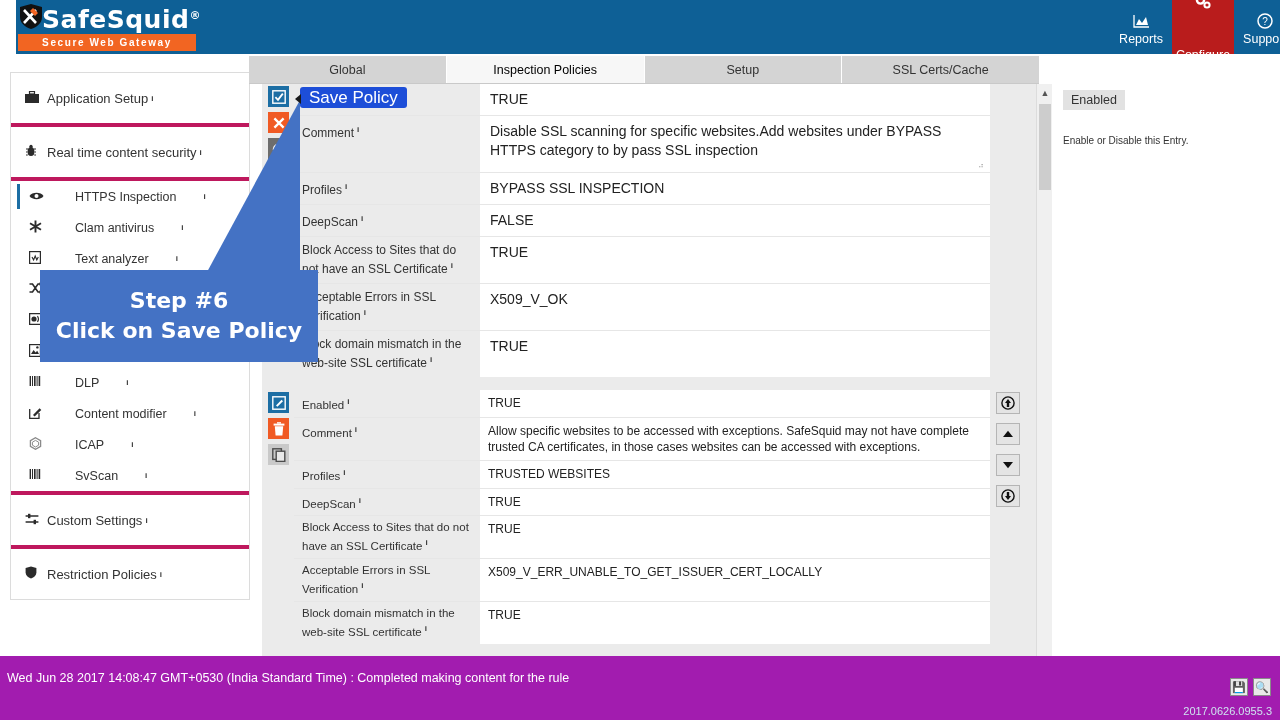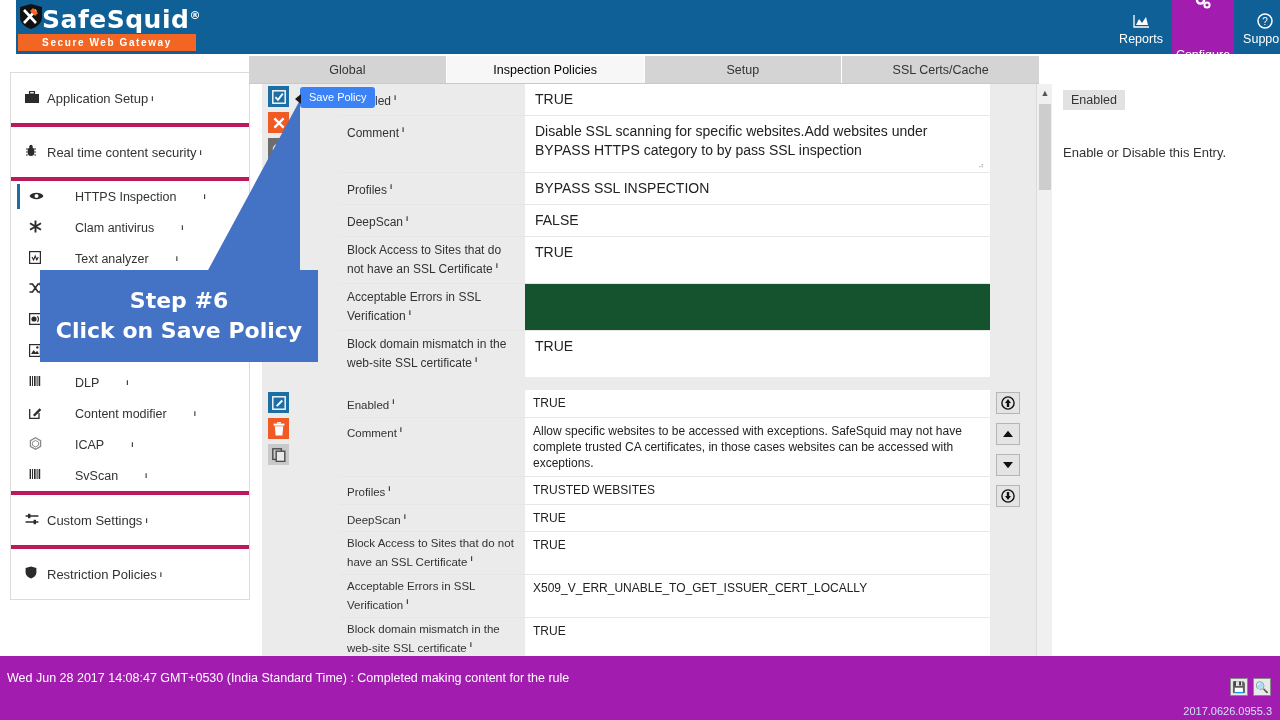--- a/index.html
+++ b/index.html
@@ -34,21 +34,21 @@
   #logo-shield{
     position:absolute; left:4px; top:4px; width:22px; height:25px;
   }
 
   .nav-group{ position:absolute; top:0; right:0; height:54px; display:flex; }
   .nav-item{
     width:62px; height:54px; display:flex; flex-direction:column;
     align-items:center; justify-content:center; color:#ffffff;
     font-size:12.5px; cursor:pointer; padding-top:2px;
   }
-  .nav-item.active{ background:#a21caf;gap:37px; }
+  .nav-item.active{ background:#b91c1c;gap:37px; }
   .nav-ico{ height:20px; display:flex; align-items:center; font-size:15px; }
   .nav-lbl{ line-height:14px; margin-top:1px; }
 
   
   #sidebar{
     position:absolute; left:10px; top:72px; width:240px;
     background:#ffffff; border:1px solid #dcdcdc;
   }
   .side-group{ border-bottom:4px solid #be185d; }
   .side-group:last-child{ border-bottom:none; }
@@ -100,21 +100,21 @@
   .actbtn{
     width:21px; height:21px; margin-bottom:5px; color:#fff;
     display:flex; align-items:center; justify-content:center;
     font-size:12px; cursor:pointer; line-height:1;
   }
   .actbtn.blue{ background:#1c6ea4; }
   .actbtn.orange{ background:#f05a24; }
   .actbtn.gray{ background:#6d6d6d; }
   .actbtn.lgray{ background:#c9c9c9; color:#4c4c4c; }
 
-  .rows{ flex:1 1 auto; background:#14532d;margin-left:45px; }
+  .rows{ flex:1 1 auto; background:#bef264; }
   .row{ display:flex; border-bottom:1px solid #e6e6e6; }
   .row:last-child{ border-bottom:none; }
   .rlabel{
     width:186px; flex:0 0 186px; background:#ebebeb; color:#333;
     font-size:11.5px; padding:4px 6px 4px 8px; line-height:15px;
   }
   .rvalue{
     flex:1 1 auto; background:#ffffff; padding:5px 8px; color:#222;
     font-size:12px; line-height:16px; word-wrap:break-word;
   }
@@ -154,26 +154,26 @@
 
   
   #help{
     position:absolute; left:1055px; top:84px; width:220px; height:586px;
     background:#ffffff; padding:6px 8px;
   }
   #help-title{
     display:inline-block; background:#e2e2e2; color:#333;
     padding:3px 8px; font-size:12.5px;
   }
-  #help-text{ margin-top:34px; font-size:13px; color:#333; line-height:17px; }
+  #help-text{ margin-top:22px; font-size:10px; color:#333; line-height:17px; }
 
   
   #tooltip{
     position:absolute; left:300px; top:87px; z-index:40;
-    background:#3b82f6; color:#ffffff; font-size:11px;
+    background:#1d4ed8; color:#ffffff; font-size:17px;
     padding:3px 9px; border-radius:3px; line-height:15px;
     white-space:nowrap;
   }
   #tooltip::before{
     content:""; position:absolute; left:-5px; top:7px;
     border-top:5px solid transparent; border-bottom:5px solid transparent;
     border-right:6px solid #1a1a1a;
   }
 
   
@@ -432,20 +432,21 @@
             <div class="row">
               <div class="rlabel"><span>DeepScan</span><span class="hint">i</span></div>
               <div class="rvalue"><span>FALSE</span></div>
             </div>
             <div class="row">
               <div class="rlabel"><span>Block Access to Sites that do not have an SSL Certificate</span><span class="hint">i</span></div>
               <div class="rvalue"><span>TRUE</span></div>
             </div>
             <div class="row">
               <div class="rlabel"><span>Acceptable Errors in SSL Verification</span><span class="hint">i</span></div>
+              <div class="rvalue"><span>X509_V_OK</span></div>
             </div>
             <div class="row">
               <div class="rlabel"><span>Block domain mismatch in the web-site SSL certificate</span><span class="hint">i</span></div>
               <div class="rvalue"><span>TRUE</span></div>
             </div>
           </div>
           <div class="navcol"></div>
         </div>
       </div>
       <div class="block-gap"></div>

